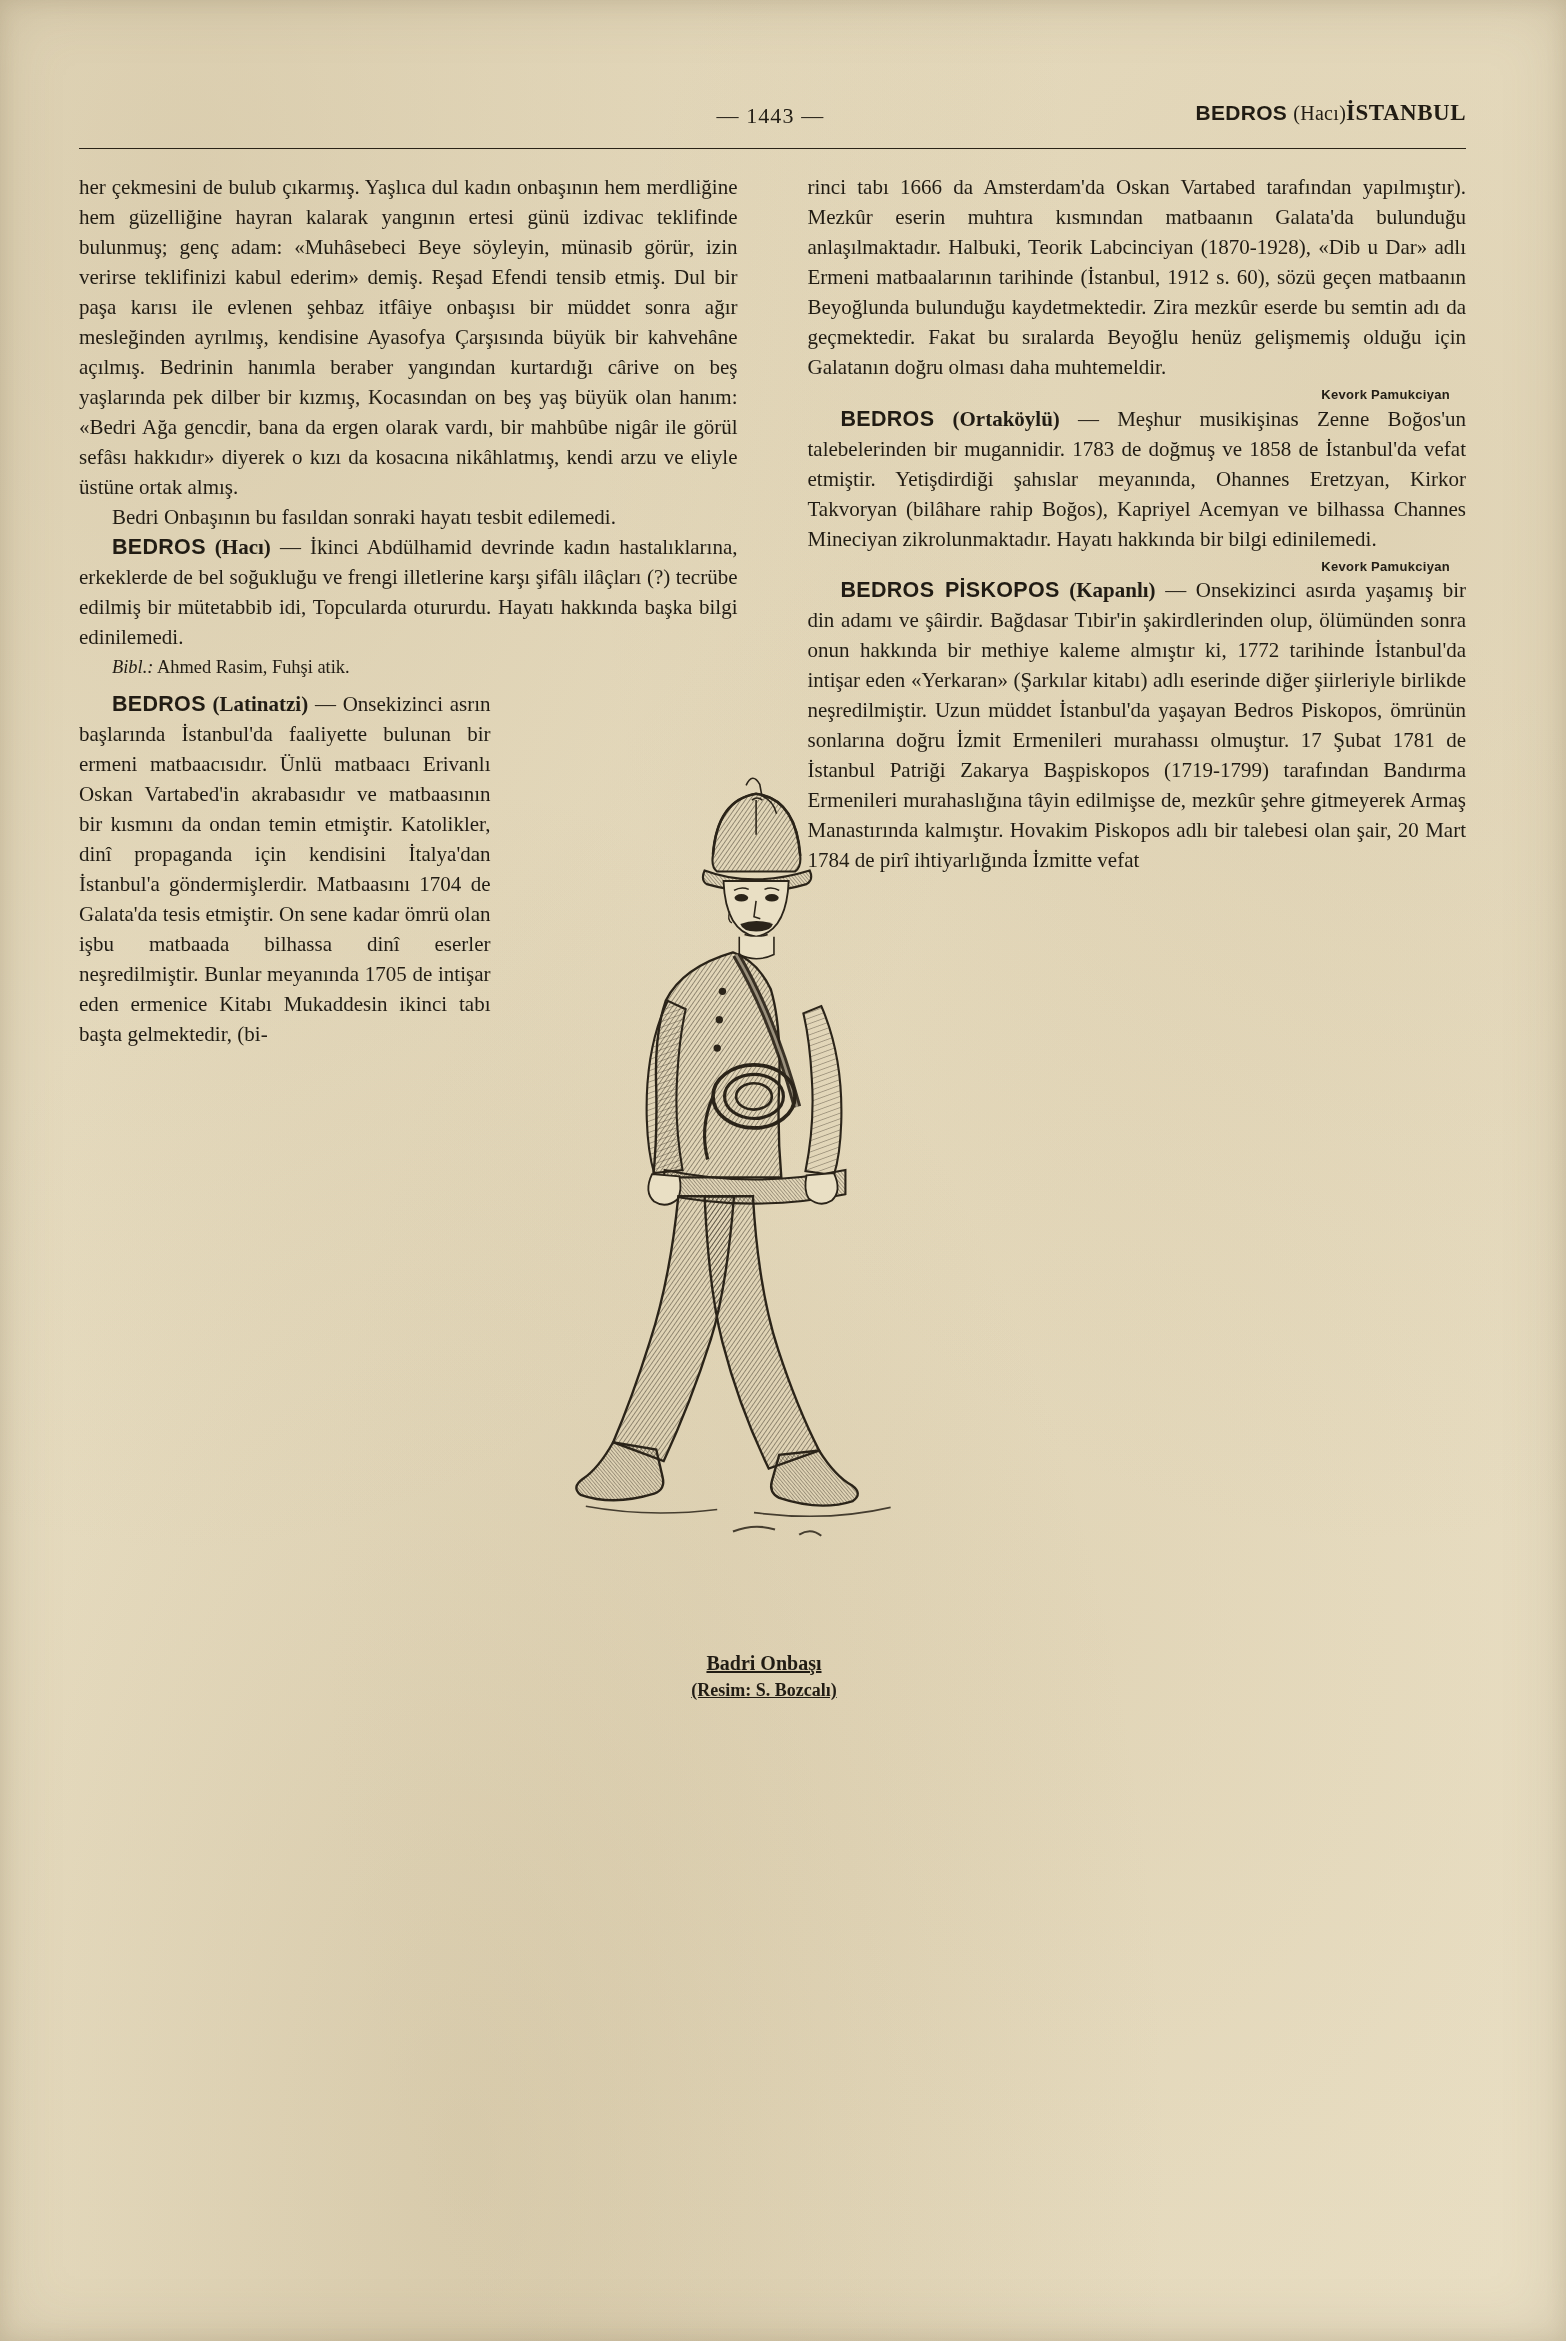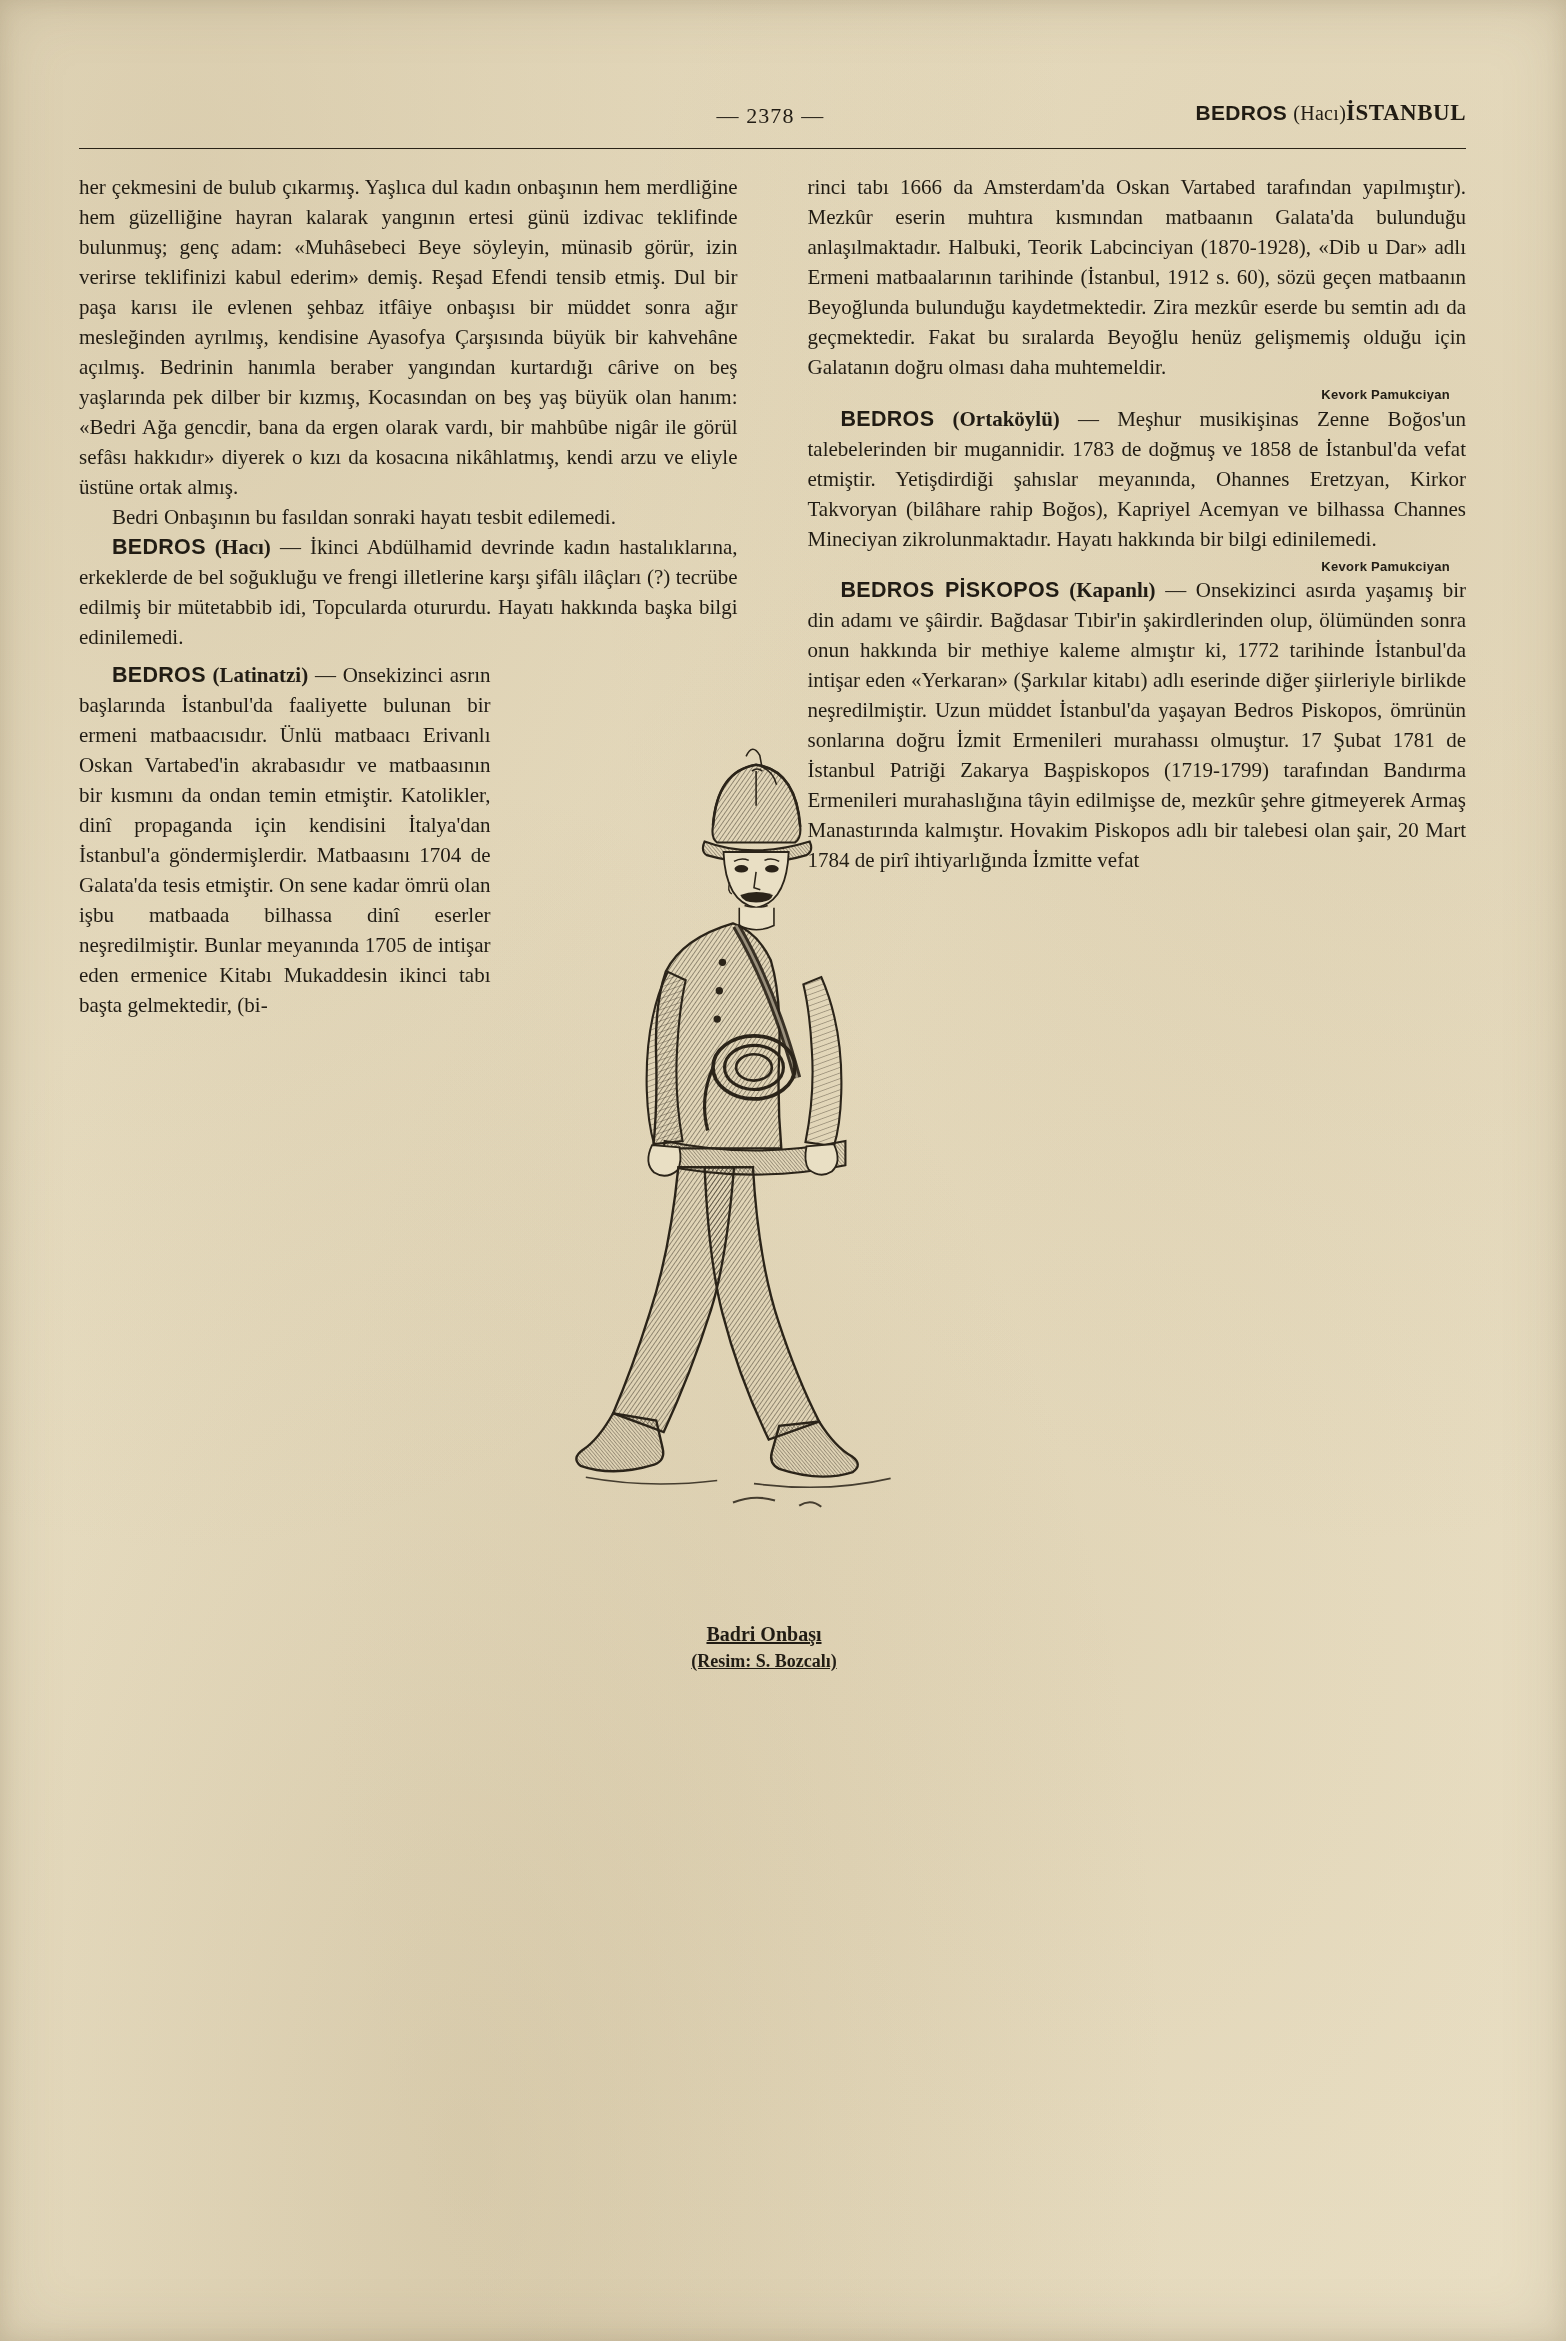--- a/index.html
+++ b/index.html
@@ -156,40 +156,44 @@
 <div class="page">
   <div class="paper-texture"></div>
 
   <div class="content">
 
     <div class="runhead">
       <div class="runhead-left">
         <span>BEDROS</span>
         <span class="paren">(Hacı)</span>
       </div>
-      <div class="runhead-center">— 2378 —</div>
+      <div class="runhead-center">— 1443 —</div>
       <div class="runhead-right">İSTANBUL</div>
     </div>
     <div class="rule"></div>
 
     <div class="cols">
 
       <div class="col">
 
         <p>her çekmesini de bulub çıkarmış. Yaşlıca dul kadın onbaşının hem merdliğine hem güzelliğine hayran kalarak yangının ertesi günü izdivac teklifinde bulunmuş; genç adam: «Muhâsebeci Beye söyleyin, münasib görür, izin verirse teklifinizi kabul ederim» demiş. Reşad Efendi tensib etmiş. Dul bir paşa karısı ile evlenen şehbaz itfâiye onbaşısı bir müddet sonra ağır mesleğinden ayrılmış, kendisine Ayasofya Çarşısında büyük bir kahvehâne açılmış. Bedrinin hanımla beraber yangından kurtardığı cârive on beş yaşlarında pek dilber bir kızmış, Kocasından on beş yaş büyük olan hanım: «Bedri Ağa gencdir, bana da ergen olarak vardı, bir mahbûbe nigâr ile görül sefâsı hakkıdır» diyerek o kızı da kosacına nikâhlatmış, kendi arzu ve eliyle üstüne ortak almış.</p>
 
         <p class="indent">Bedri Onbaşının bu fasıldan sonraki hayatı tesbit edilemedi.</p>
 
         <p class="indent">
           <span class="entry-head">BEDROS</span>
           <span class="entry-sub">(Hacı)</span>
           <span>—</span>
           <span>İkinci Abdülhamid devrinde kadın hastalıklarına, erkeklerde de bel soğukluğu ve frengi illetlerine karşı şifâlı ilâçları (?) tecrübe edilmiş bir mütetabbib idi, Topcularda otururdu. Hayatı hakkında başka bilgi edinilemedi.</span>
         </p>
 
+        <p class="bibl indent">
+          <span class="lbl">Bibl.:</span>
+          <span>Ahmed Rasim, Fuhşi atik.</span>
+        </p>
 
         <div class="figure" style="float:right; margin:16px -284px 5.3px 16px; width:515px;">
           <div class="figure-img">
             <svg width="515" height="946" viewBox="0 0 980 1800">
               <defs>
                 <pattern id="hatch" width="7" height="7" patternTransform="rotate(35)" patternUnits="userSpaceOnUse">
                   <line x1="0" y1="0" x2="0" y2="7" stroke="#2b2419" stroke-width="1.6"></line>
                 </pattern>
                 <pattern id="hatch2" width="5" height="5" patternTransform="rotate(-40)" patternUnits="userSpaceOnUse">
                   <line x1="0" y1="0" x2="0" y2="5" stroke="#2b2419" stroke-width="1.3"></line>

